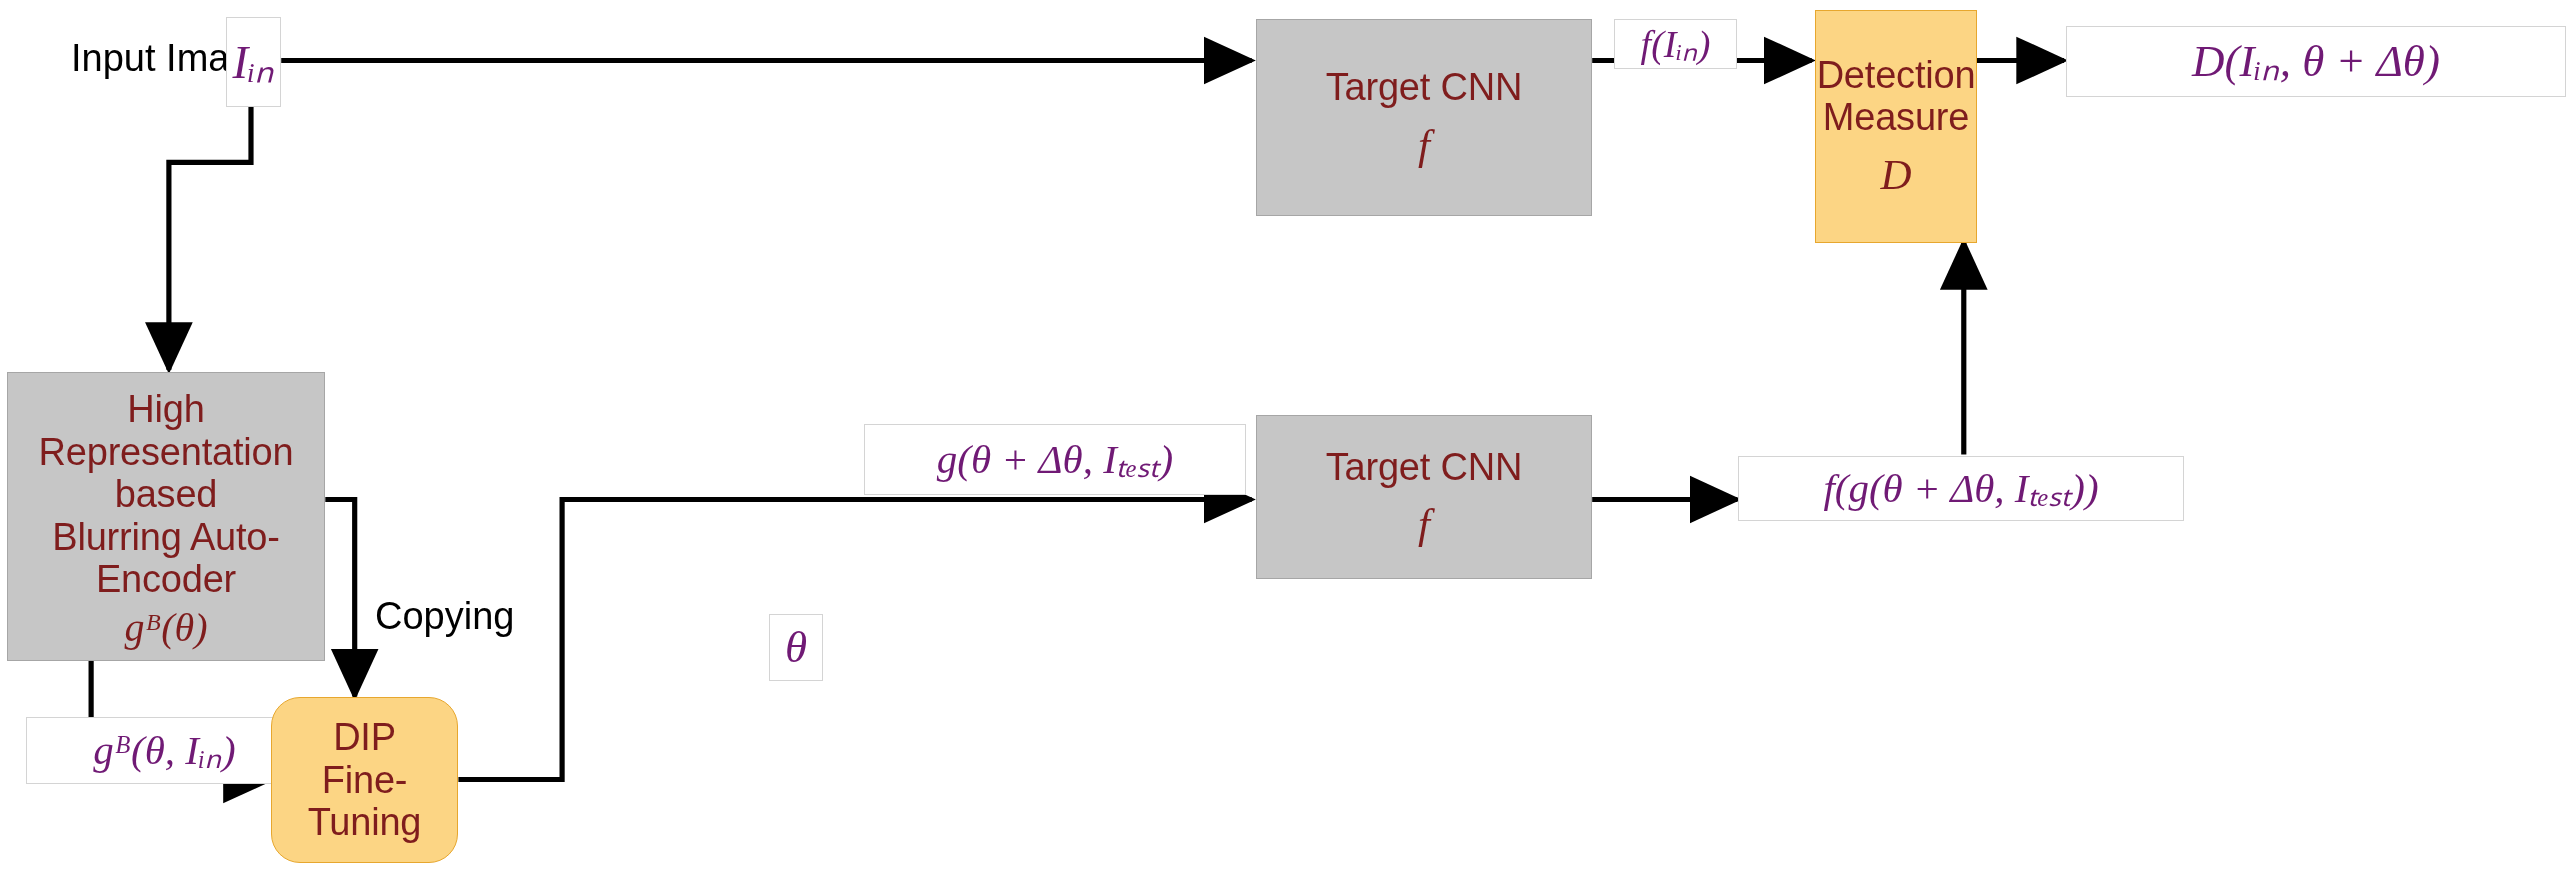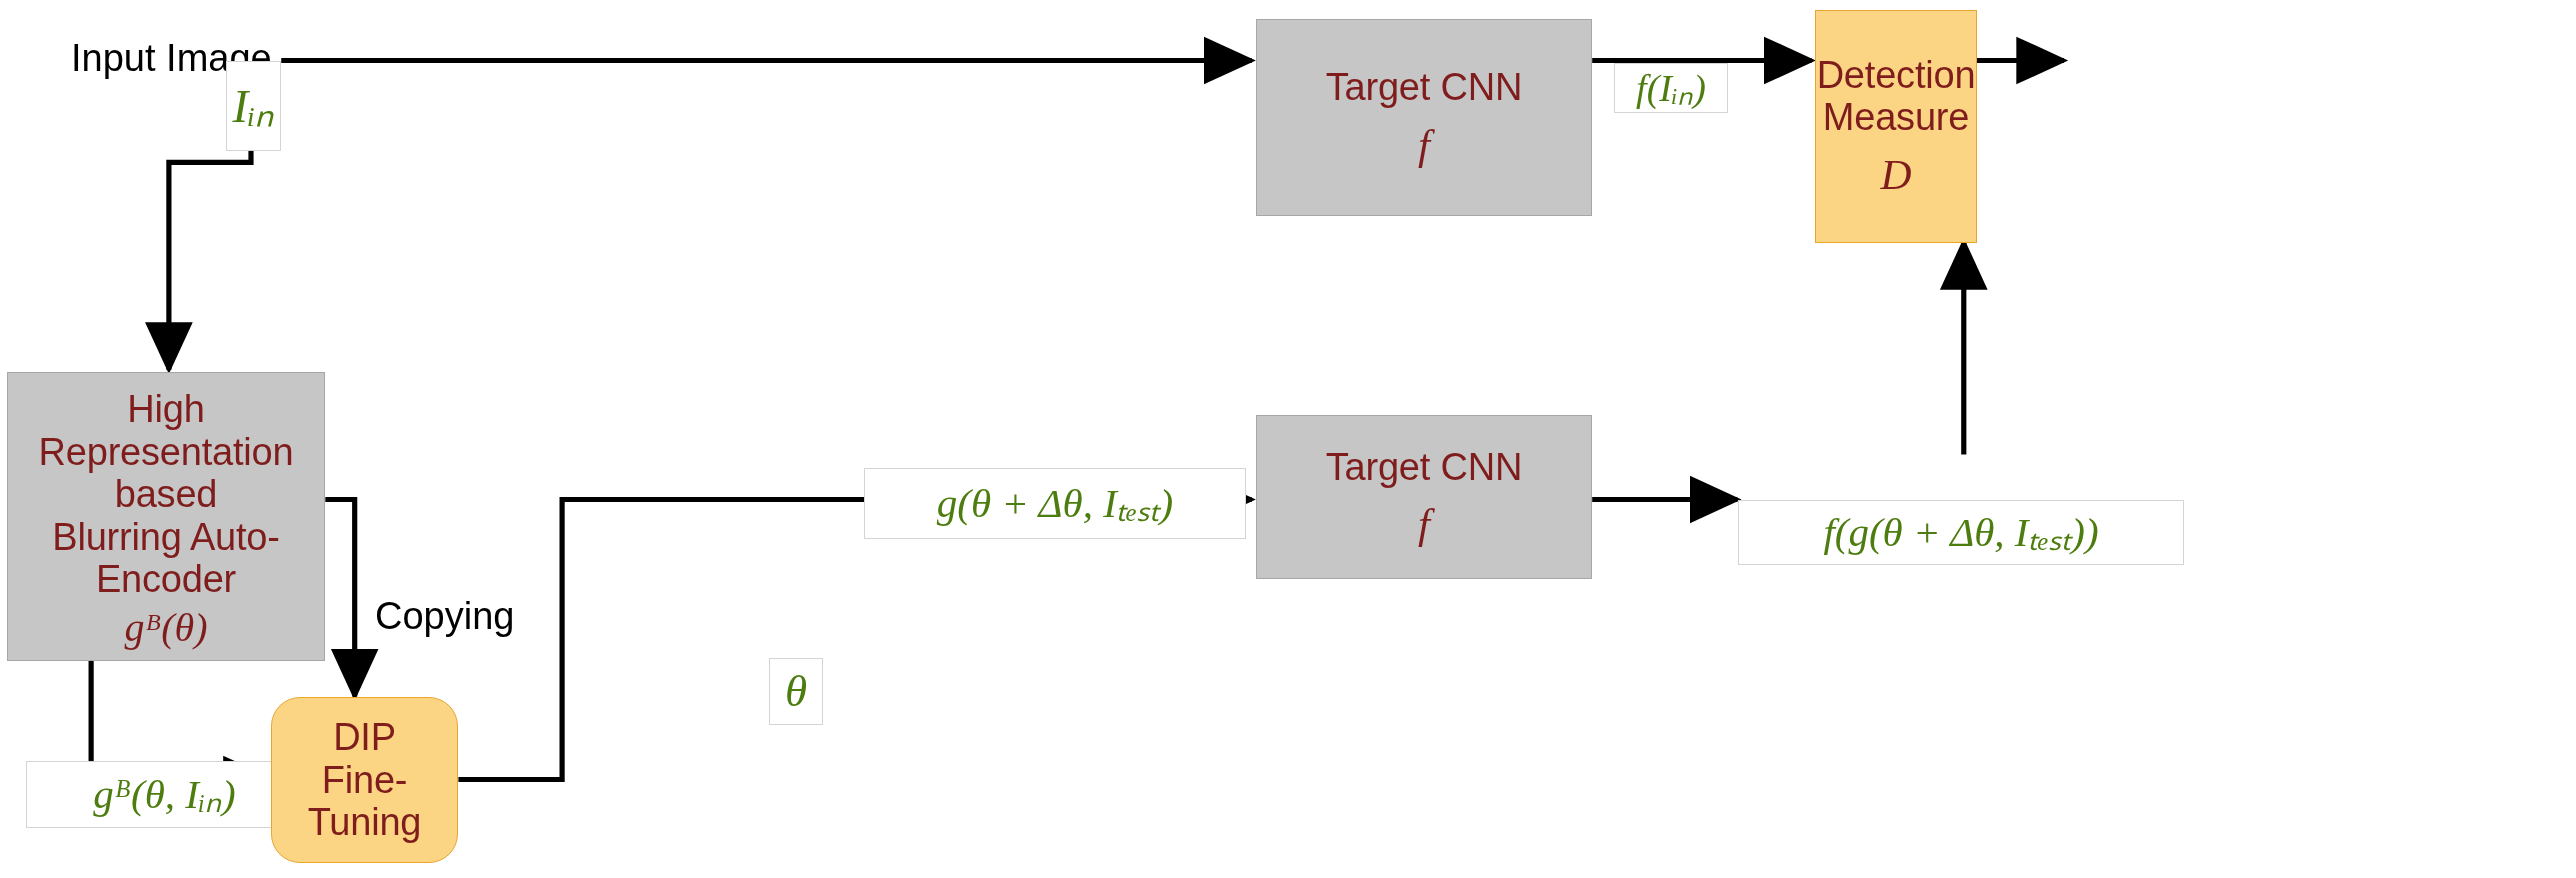--- a/index.html
+++ b/index.html
@@ -47,24 +47,23 @@
   .tagbox {
     position: absolute;
     box-sizing: border-box;
     background: #ffffff;
     border: 0.9px solid #d4d4d4;
     display: flex;
     align-items: center;
     justify-content: center;
     font-family: "Liberation Serif", serif;
     font-style: italic;
-    color: #4d7c0f;
+    color: #701a75;
     white-space: nowrap;
     line-height: 1;
-    margin-top: 44px;
   }
   .plain-label {
     position: absolute;
     color: #000000;
     white-space: nowrap;
     line-height: 1.1;
   }
   svg.wires {
     position: absolute;
     left: 0;
@@ -110,22 +109,23 @@
       <path d="M 2272 526 L 2272 280"></path>
     </g>
   </svg>
 
   <div class="plain-label" style="left:71px; top:38px; font-size:38px;">Input Image</div>
 
   <div class="plain-label" style="left:375px; top:553px; font-size:38px;margin-top:43px;">Copying</div>
 
   <div class="tagbox" style="left:226px; top:17.3px; width:55px; height:90px; font-size:47px;">Iᵢₙ</div>
 
-  <div class="tagbox" style="left:1614px; top:19px; width:114px; height:50px; font-size:38px;">f(Iᵢₙ)</div>
+  <div class="tagbox" style="left:1614px; top:19px; width:123px; height:50px; font-size:38px;">f(Iᵢₙ)</div>
 
+  <div class="tagbox" style="left:2066px; top:26px; width:500px; height:71px; font-size:45px;">D(Iᵢₙ, θ + Δθ)</div>
 
   <div class="tagbox" style="left:769px; top:614px; width:54px; height:67px; font-size:45px;">θ</div>
 
   <div class="tagbox" style="left:26px; top:717px; width:277px; height:67px; font-size:41px;">gᴮ(θ, Iᵢₙ)</div>
 
   <div class="tagbox" style="left:864px; top:424px; width:382px; height:71px; font-size:41px;">g(θ + Δθ, Iₜₑₛₜ)</div>
 
   <div class="tagbox" style="left:1738px; top:456px; width:446px; height:65px; font-size:41px;">f(g(θ + Δθ, Iₜₑₛₜ))</div>
 
   <div class="node node-gray" style="left:1256px; top:19px; width:336px; height:197px;">

